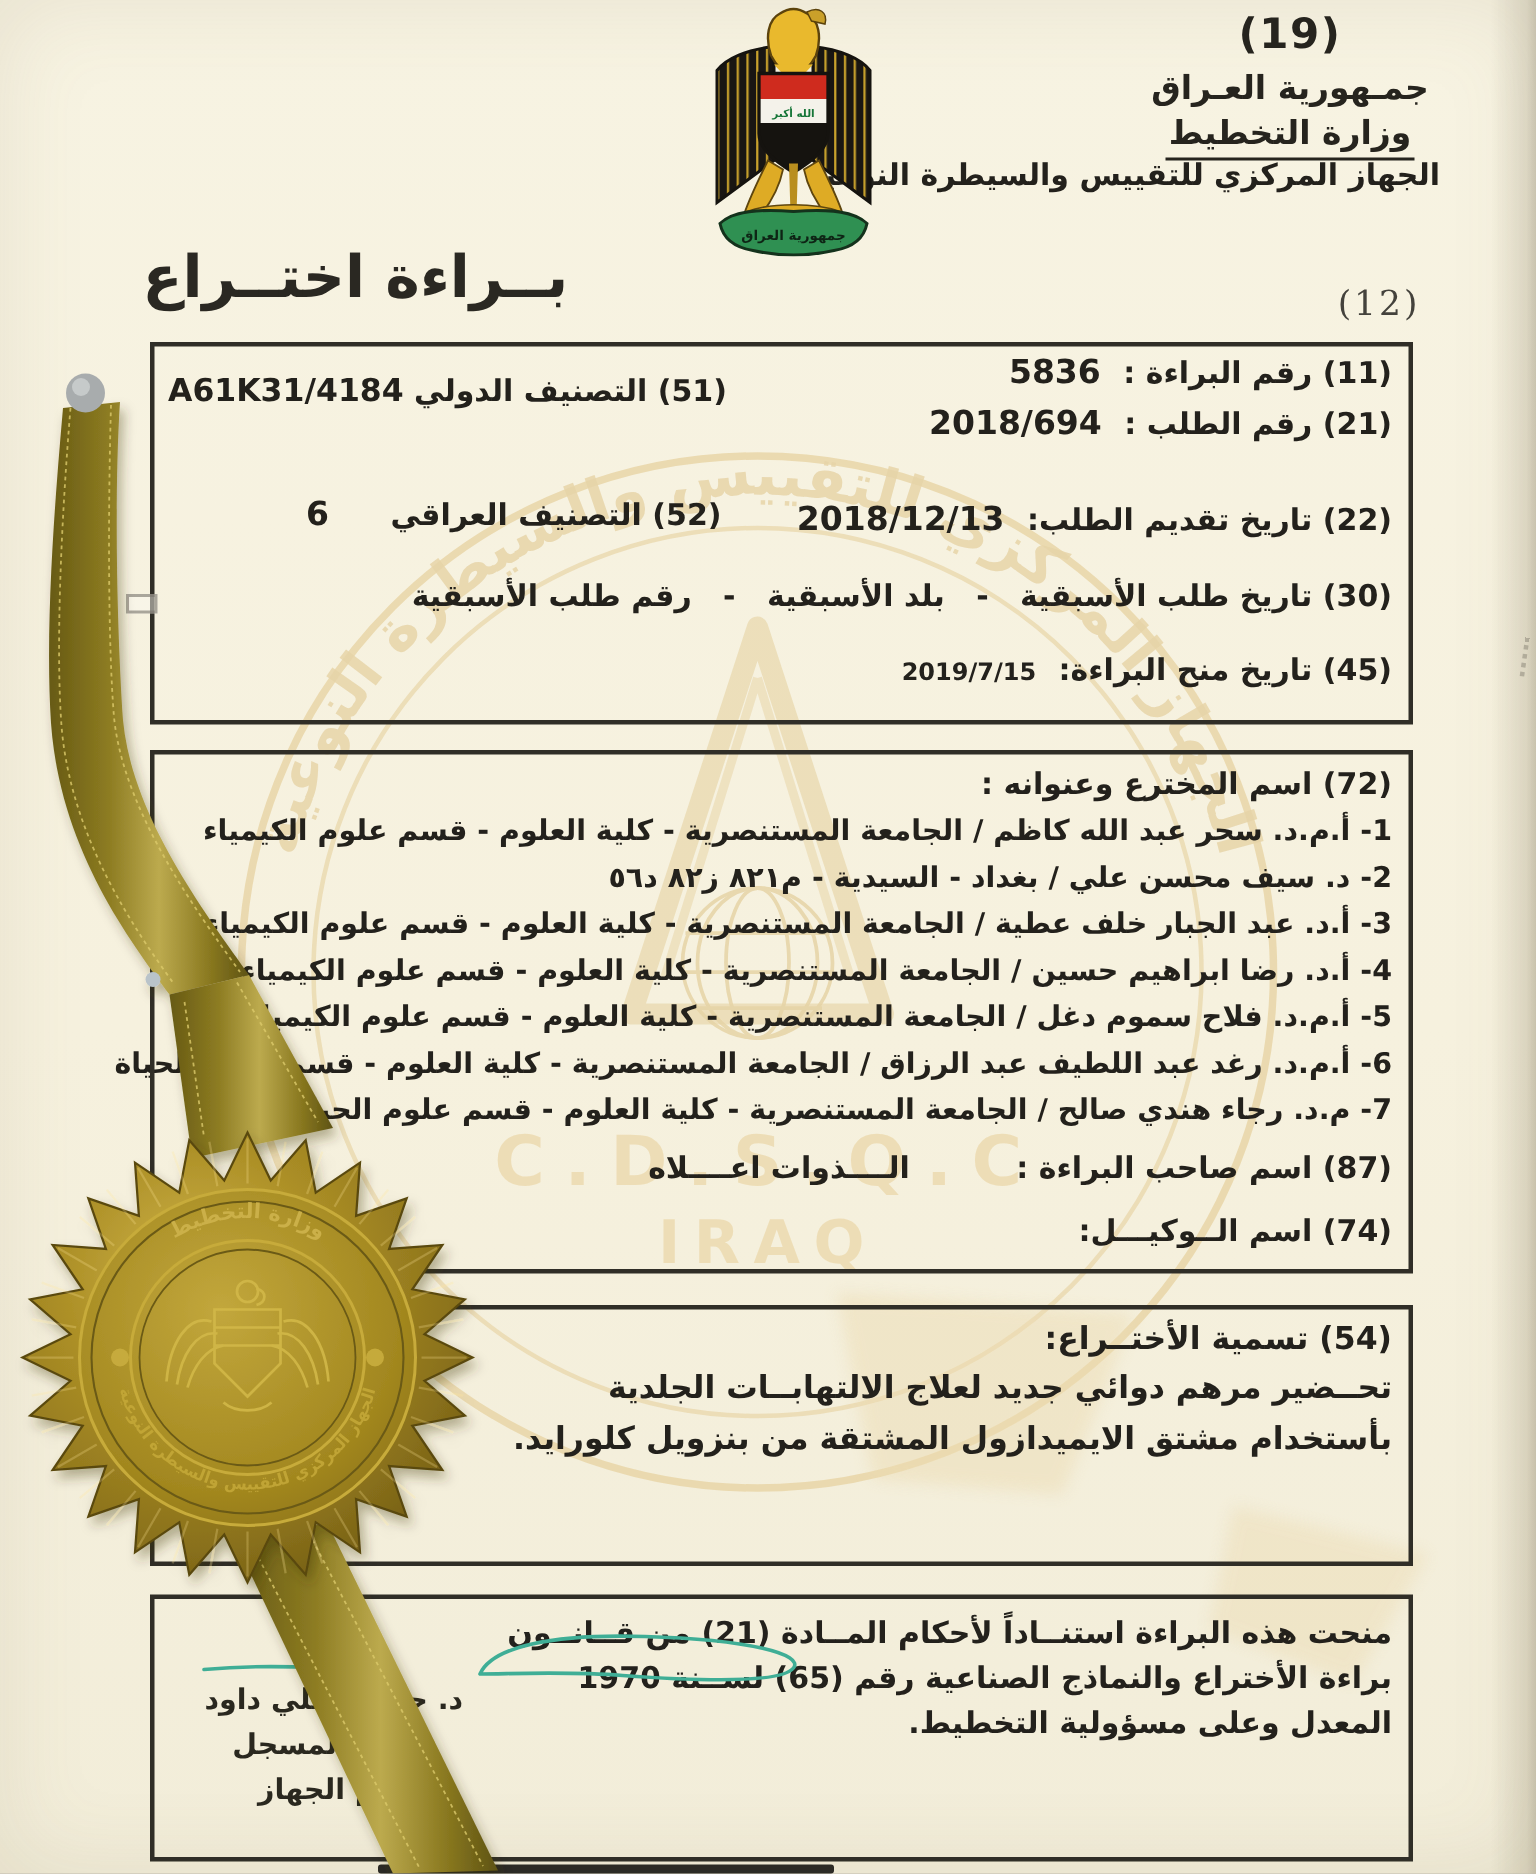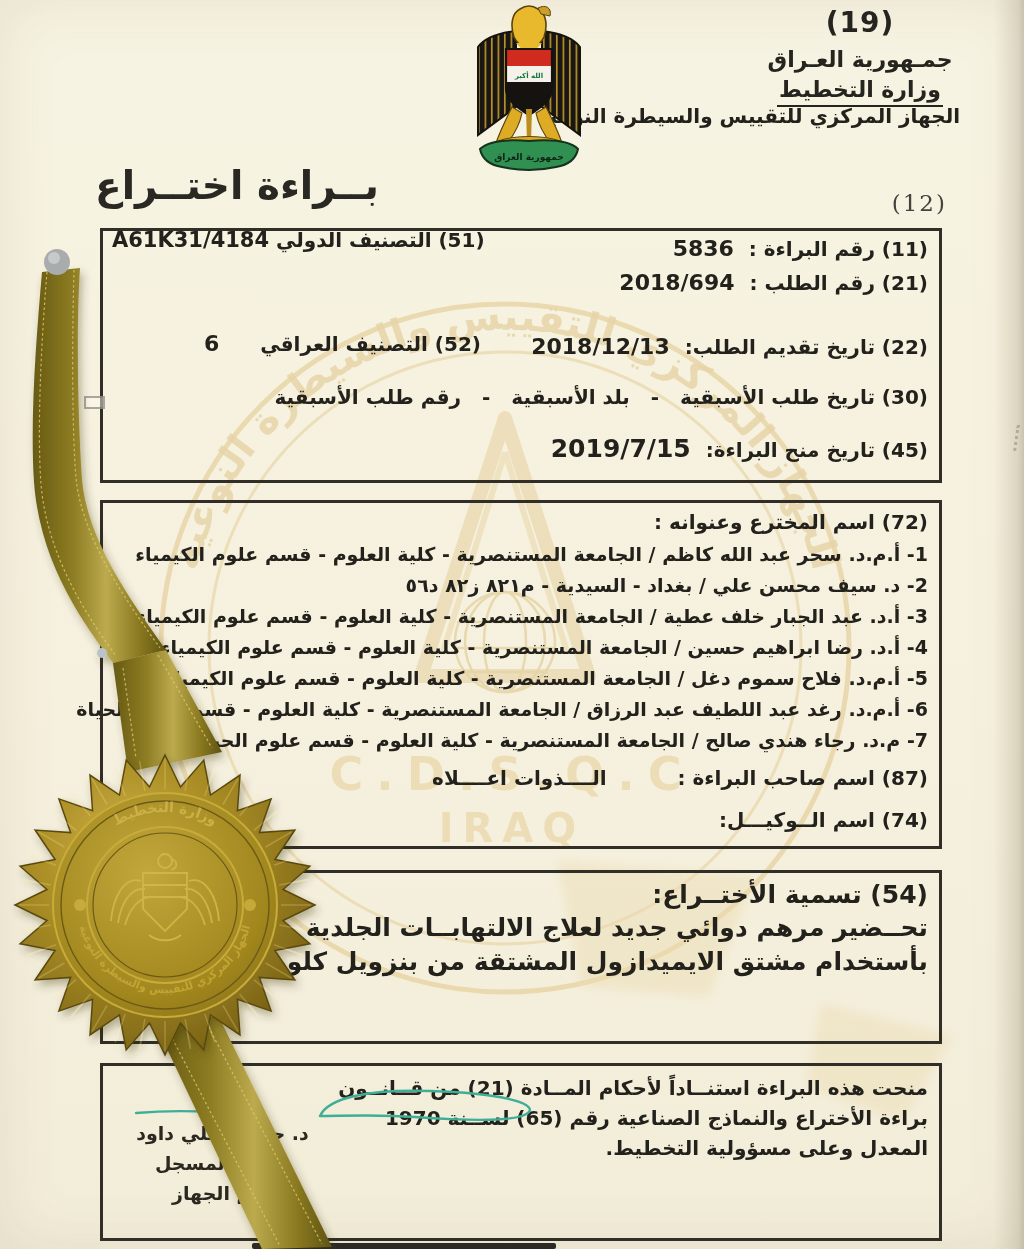--- a/index.html
+++ b/index.html
@@ -30,21 +30,21 @@
   #box1{top:228px;height:249px;}
   #box2{top:500px;height:343px;}
   #box3{top:870px;height:168px;}
   #box4{top:1063px;height:172px;}
   .lbl{font-weight:bold;}
   .val{font-weight:bold;}
   .val.big{font-size:22px;}
   .gap6{margin-right:8px;}
   .f20{font-size:20px;}
   .f19{font-size:19px;}
-  .f21{font-size:25px;}
+  .f21{font-size:21px;}
   .sep{margin:0 14px;}
   #owner-val{margin-right:64px;}
   
   #sig-block{top:1118px;left:105px;width:235px;text-align:center;direction:rtl;z-index:1;}
   #sig-block div{font-size:19px;font-weight:bold;color:#2a281f;line-height:30px;}
   
   #watermark{left:0;top:0;z-index:0;pointer-events:none;}
   #overlay{left:0;top:0;z-index:3;pointer-events:none;}
   #edge-r{right:0;top:0;width:30px;height:1249px;z-index:2;
     background:linear-gradient(90deg,rgba(110,100,70,0) 0%,rgba(110,100,70,.16) 80%,rgba(90,80,55,.25) 100%);}
@@ -131,21 +131,21 @@
   </div>
   <div class="t" id="hdr-agency">الجهاز المركزي للتقييس والسيطرة النوعية</div>
   <div class="t serif" id="kind-code">(12)</div>
   <div class="t" id="page-title">بــراءة اختــراع</div>
 
   <div class="box" id="box1"></div>
   <div class="t f20" style="top:236px;right:96px;">
     <span class="lbl">(11) رقم البراءة :</span>
     <span class="val big gap6">5836</span>
   </div>
-  <div class="t f20" style="top:228px;left:112px;">
+  <div class="t f20" style="top:248px;left:112px;">
     <span class="lbl">(51) التصنيف الدولي</span>
     <span class="val" style="font-size:21px;">A61K31/4184</span>
   </div>
   <div class="t f20" style="top:270px;right:96px;">
     <span class="lbl">(21) رقم الطلب :</span>
     <span class="val big gap6">2018/694</span>
   </div>
   <div class="t f20" style="top:334px;right:96px;">
     <span class="lbl">(22) تاريخ تقديم الطلب:</span>
     <span class="val big gap6">2018/12/13</span>
@@ -156,21 +156,21 @@
   </div>
   <div class="t f20" style="top:385px;right:96px;">
     <span class="lbl">(30) تاريخ طلب الأسبقية</span>
     <span class="sep">-</span>
     <span class="lbl">بلد الأسبقية</span>
     <span class="sep">-</span>
     <span class="lbl">رقم طلب الأسبقية</span>
   </div>
   <div class="t f20" style="top:434px;right:96px;">
     <span class="lbl">(45) تاريخ منح البراءة:</span>
-    <span class="val gap6" style="font-size:25px;">2019/7/15</span>
+    <span class="val gap6" style="font-size:16px;">2019/7/15</span>
   </div>
 
   <div class="box" id="box2"></div>
   <div class="t f20" style="top:510px;right:96px;">(72) اسم المخترع وعنوانه :</div>
   <div class="t f19" style="top:543px;right:96px;">1- أ.م.د. سحر عبد الله كاظم / الجامعة المستنصرية - كلية العلوم - قسم علوم الكيمياء</div>
   <div class="t f19" style="top:574px;right:96px;">2- د. سيف محسن علي / بغداد - السيدية - م٨٢١  ز٨٢   د٥٦</div>
   <div class="t f19" style="top:605px;right:96px;">3- أ.د. عبد الجبار خلف عطية /  الجامعة المستنصرية - كلية العلوم - قسم علوم الكيمياء</div>
   <div class="t f19" style="top:636px;right:96px;">4- أ.د. رضا ابراهيم حسين /  الجامعة المستنصرية - كلية العلوم - قسم علوم الكيمياء</div>
   <div class="t f19" style="top:667px;right:96px;">5- أ.م.د. فلاح سموم دغل /  الجامعة المستنصرية - كلية العلوم - قسم علوم الكيمياء</div>
   <div class="t f19" style="top:698px;right:96px;">6- أ.م.د. رغد عبد اللطيف عبد الرزاق /  الجامعة المستنصرية - كلية العلوم - قسم علوم الحياة</div>

